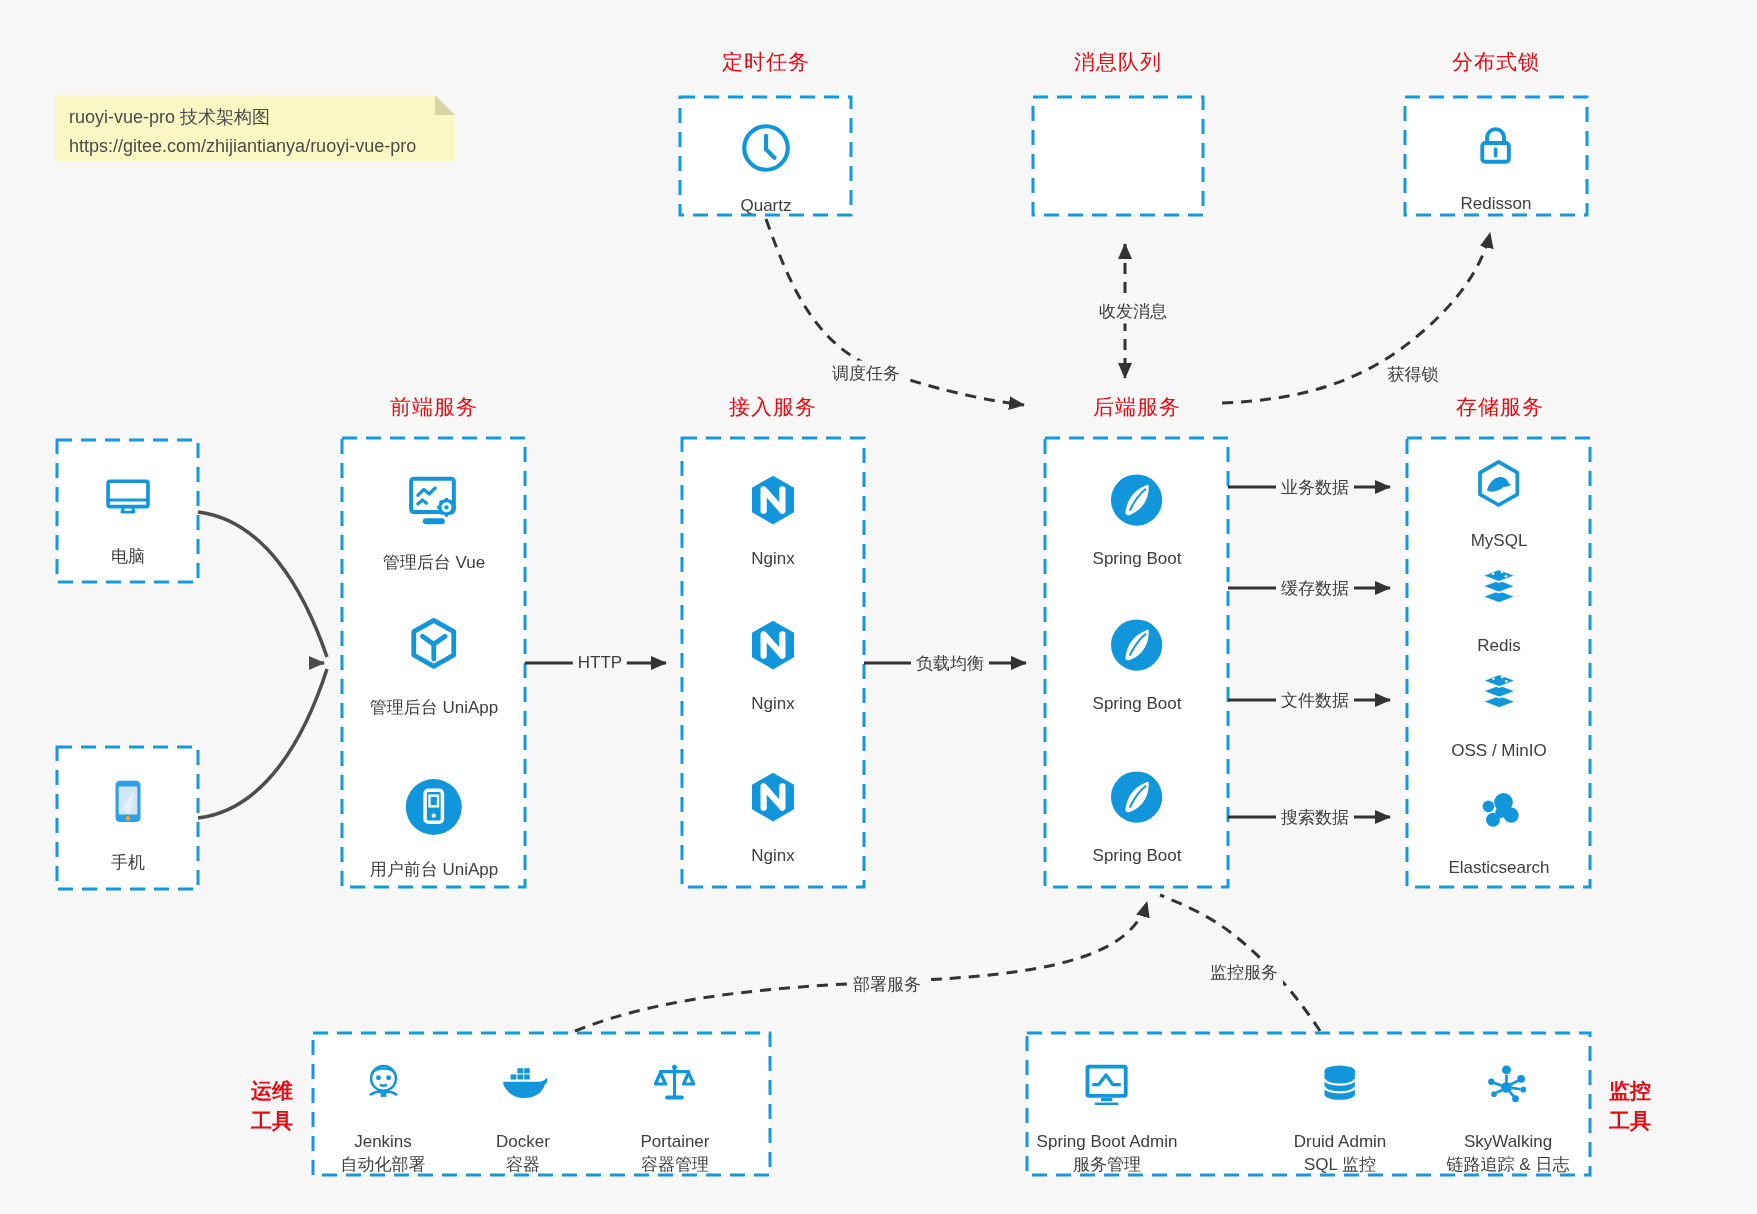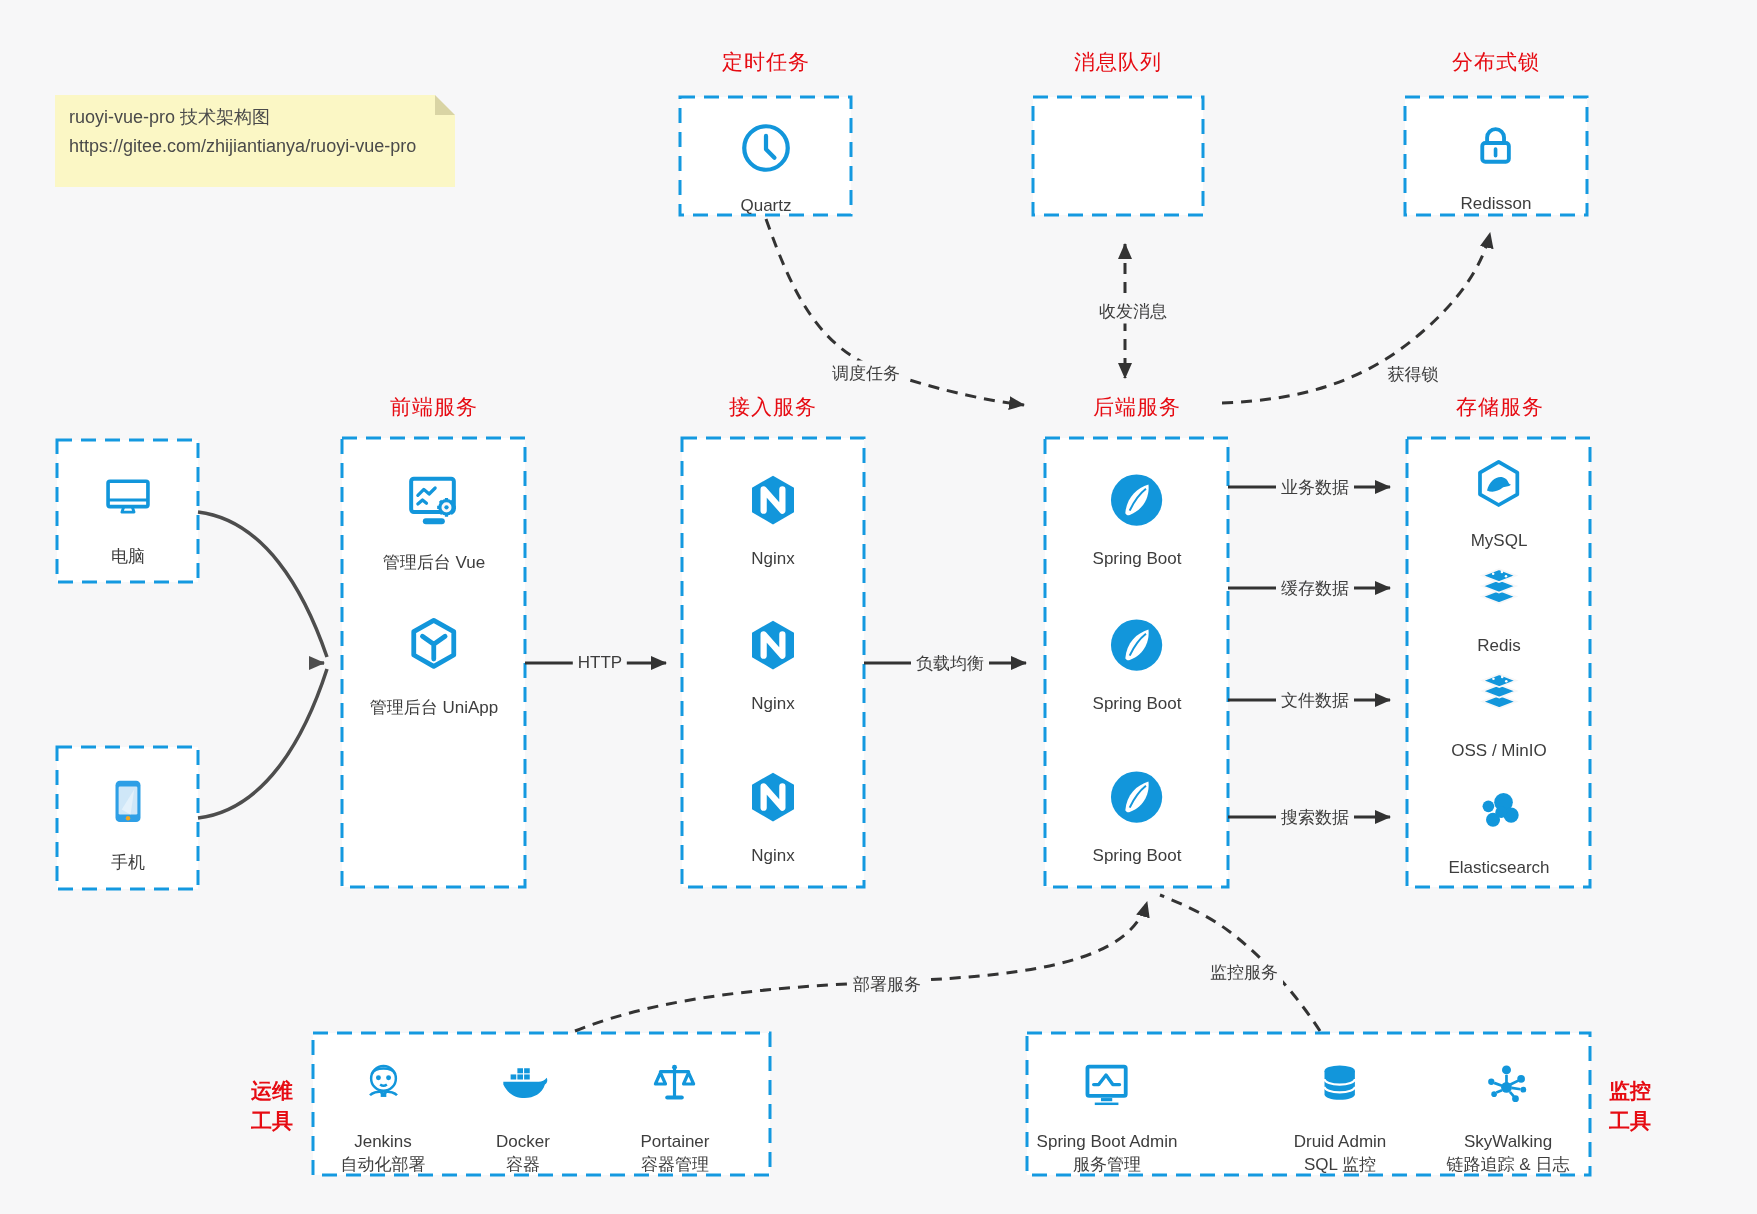--- a/index.html
+++ b/index.html
@@ -31,21 +31,21 @@
     display:flex;flex-direction:column;align-items:center;gap:19px;z-index:2;
   }
   .item .lbl{font-size:17px;color:var(--text_dark);white-space:nowrap;}
   .lbl2{font-size:17px;color:var(--text_dark);line-height:23px;text-align:center;white-space:nowrap;}
   .edge-label{
     position:absolute;transform:translate(-50%,-50%);
     font-size:17px;color:var(--text_dark);background:var(--page_bg);
     padding:1px 5px;white-space:nowrap;z-index:3;
   }
   .note{
-    position:absolute;left:55px;top:95px;width:400px;height:92px;
+    position:absolute;left:55px;top:95px;width:400px;height:66px;
     background:var(--note_yellow);color:#4a4a4a;font-size:18px;line-height:29px;
     padding:8px 0 8px 14px;box-sizing:border-box;z-index:2;
   }
   .note .fold{
     position:absolute;top:0;right:0;width:0;height:0;
     border-top:20px solid var(--page_bg);border-left:20px solid #d9d4a4;
   }
 </style>
 </head>
 <body>
@@ -175,20 +175,29 @@
   </div>
 
   <div class="item" style="left:434px;top:613px">
     <svg width="64" height="64" viewBox="0 0 48 48">
       <path d="M24 5.5 L39 14 V31.5 L24 40 L9 31.5 V14 Z" fill="none" stroke="#1296db" stroke-width="3.6" stroke-linejoin="round"></path>
       <path d="M24 23.5 L15.5 17.5 M24 23.5 L32.5 17.5 M24 23.5 V34.5" stroke="#1296db" stroke-width="3.6" stroke-linecap="round" fill="none"></path>
     </svg>
     <div class="lbl">管理后台 UniApp</div>
   </div>
 
+  <div class="item" style="left:434px;top:775px">
+    <svg width="64" height="64" viewBox="0 0 48 48">
+      <circle cx="24" cy="24" r="21" fill="#1296db"></circle>
+      <rect x="17.5" y="11.5" width="13" height="24" rx="2.5" fill="none" stroke="#ffffff" stroke-width="2.6"></rect>
+      <rect x="20.8" y="15.5" width="6.4" height="8" fill="none" stroke="#ffffff" stroke-width="1.8"></rect>
+      <circle cx="24" cy="30.5" r="1.6" fill="#ffffff"></circle>
+    </svg>
+    <div class="lbl">用户前台 UniApp</div>
+  </div>
 
   <div class="item" style="left:773px;top:470px">
     <svg width="60" height="60" viewBox="0 0 48 48">
       <path d="M24 4.5 L40.8 14.2 V33.8 L24 43.5 L7.2 33.8 V14.2 Z" fill="#1296db"></path>
       <path d="M16.5 32.5 V15.5 L31.5 32.5 V15.5" fill="none" stroke="#ffffff" stroke-width="5" stroke-linecap="round" stroke-linejoin="round"></path>
     </svg>
     <div class="lbl">Nginx</div>
   </div>
   <div class="item" style="left:773px;top:615px">
     <svg width="60" height="60" viewBox="0 0 48 48">

